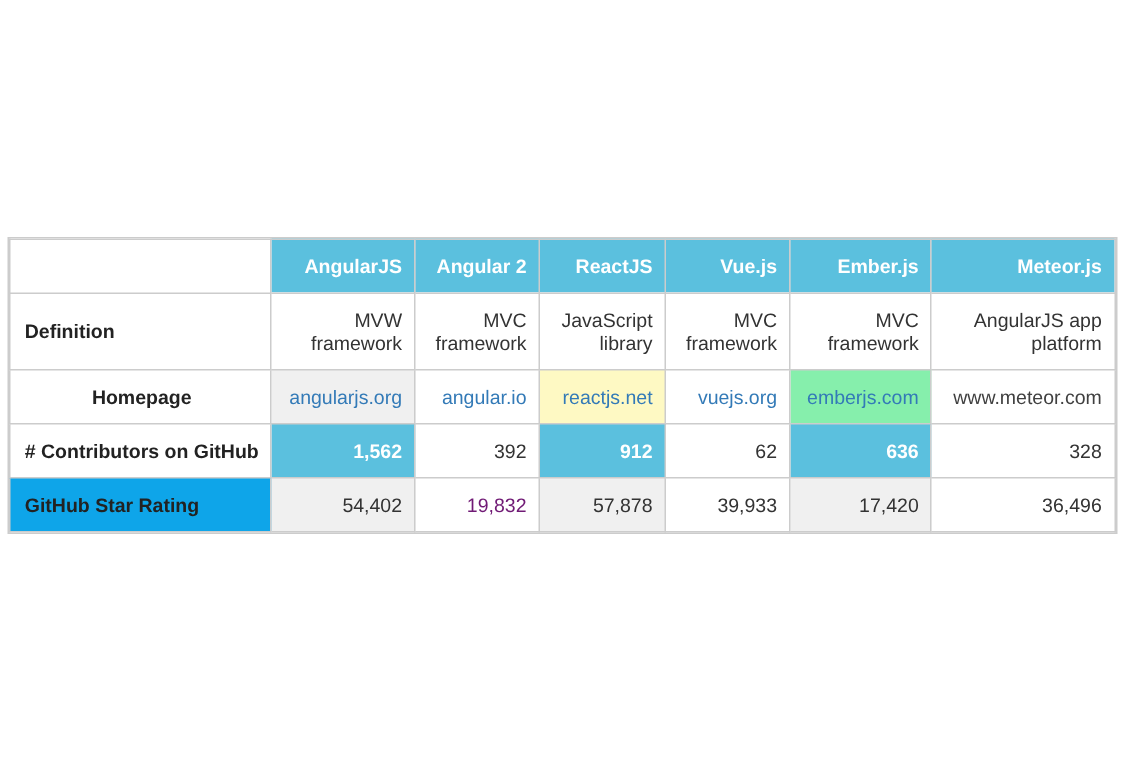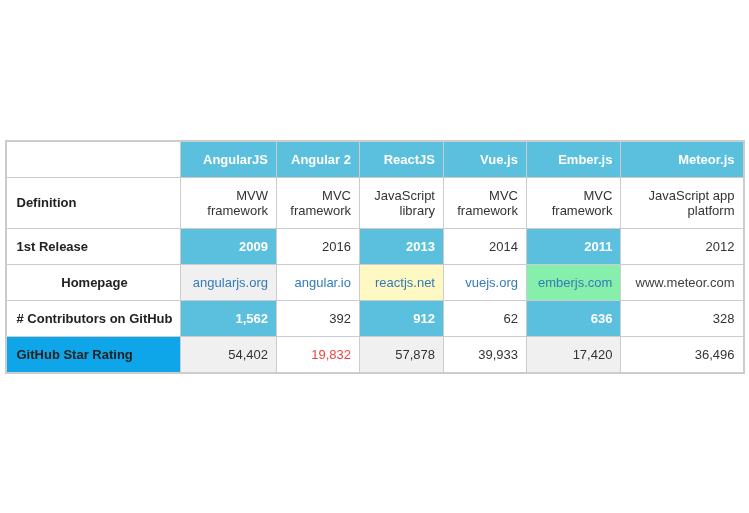--- a/index.html
+++ b/index.html
@@ -98,32 +98,23 @@
     </thead>
     <tbody>
 
       <tr class="row-definition">
         <td class="row-label row-label-cell">Definition</td>
         <td class="gray">MVW framework</td>
         <td class="white">MVC framework</td>
         <td class="gray">JavaScript library</td>
         <td class="white">MVC framework</td>
         <td class="gray">MVC framework</td>
-        <td class="white">JavaScript app platform</td>
+        <td class="white">AngularJS app platform</td>
       </tr>
 
-      <tr class="row-release">
-        <td class="row-label row-label-cell">1st Release</td>
-        <td class="blue">2009</td>
-        <td class="white">2016</td>
-        <td class="blue">2013</td>
-        <td class="white">2014</td>
-        <td class="blue">2011</td>
-        <td class="white">2012</td>
-      </tr>
 
       <tr class="row-homepage">
         <td class="row-label row-label-cell" style="background:#fff; color:#222;">Homepage</td>
         <td style="background:#f0f0f0; color:#337ab7;">angularjs.org</td>
         <td style="background:#fff; color:#337ab7;">angular.io</td>
         <td style="background:#fef9c3; color:#337ab7;">reactjs.net</td>
         <td style="background:#fff; color:#337ab7;">vuejs.org</td>
         <td style="background:#86efac; color:#337ab7;">emberjs.com</td>
         <td style="background:#fff; color:#404040;">www.meteor.com</td>
       </tr>
@@ -134,21 +125,21 @@
         <td class="white">392</td>
         <td class="blue">912</td>
         <td class="white">62</td>
         <td class="blue">636</td>
         <td class="white">328</td>
       </tr>
 
       <tr class="row-stars">
         <td class="row-label row-label-cell" style="background:#0ea5e9; color:#222;">GitHub Star Rating</td>
         <td style="background:#f0f0f0; color:#333;">54,402</td>
-        <td style="background:#fff; color:#ef4444;">19,832</td>
+        <td style="background:#fff; color:#701a75;">19,832</td>
         <td style="background:#f0f0f0; color:#333;">57,878</td>
         <td style="background:#fff; color:#333;">39,933</td>
         <td style="background:#f0f0f0; color:#333;">17,420</td>
         <td style="background:#fff; color:#333;">36,496</td>
       </tr>
     </tbody>
   </table>
 </div>
 
 </body></html>

